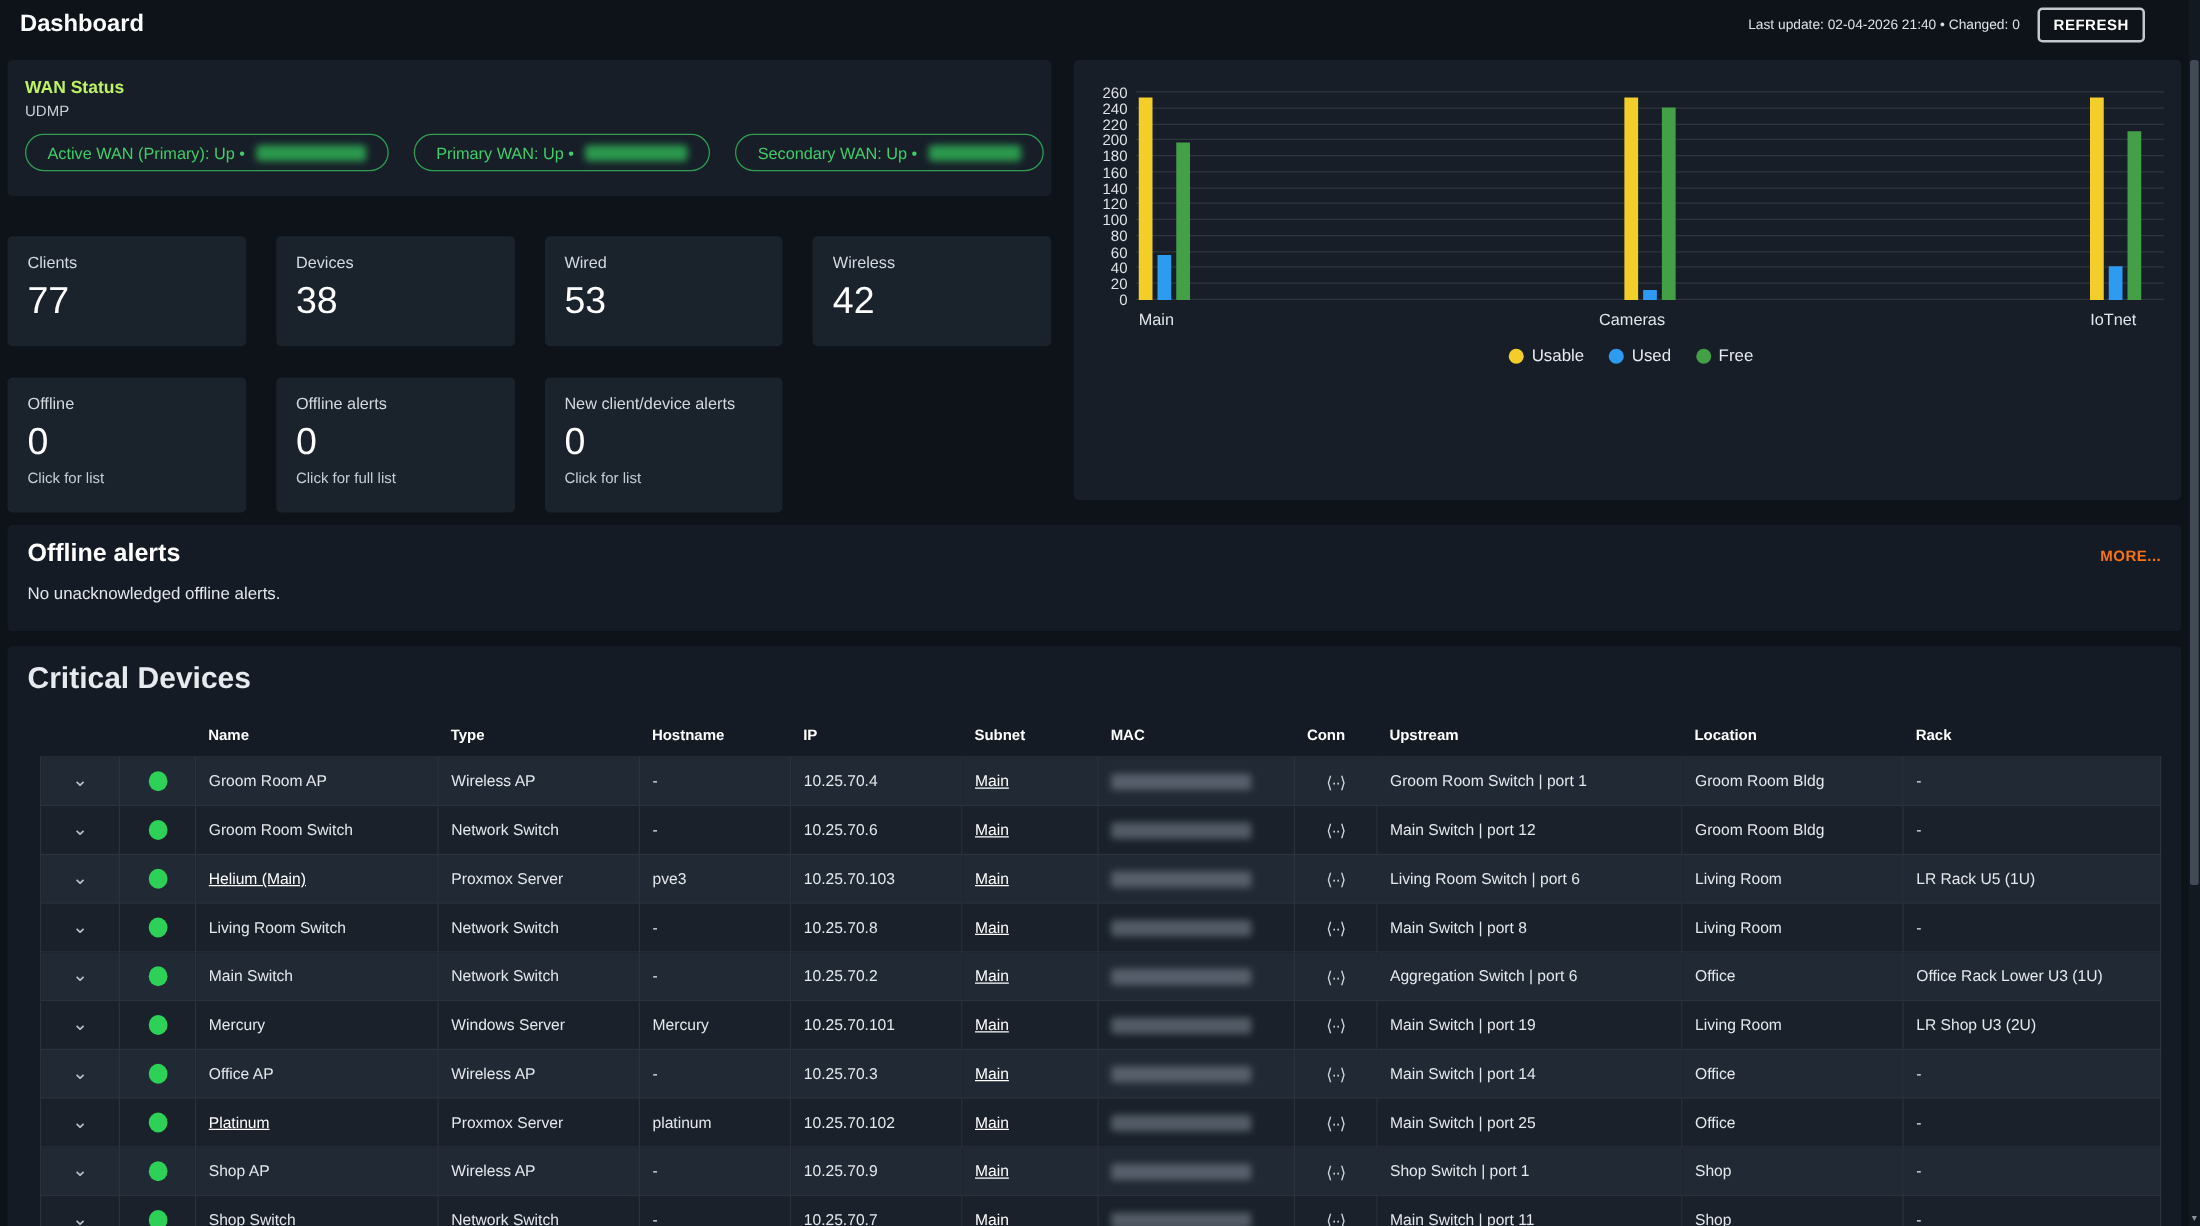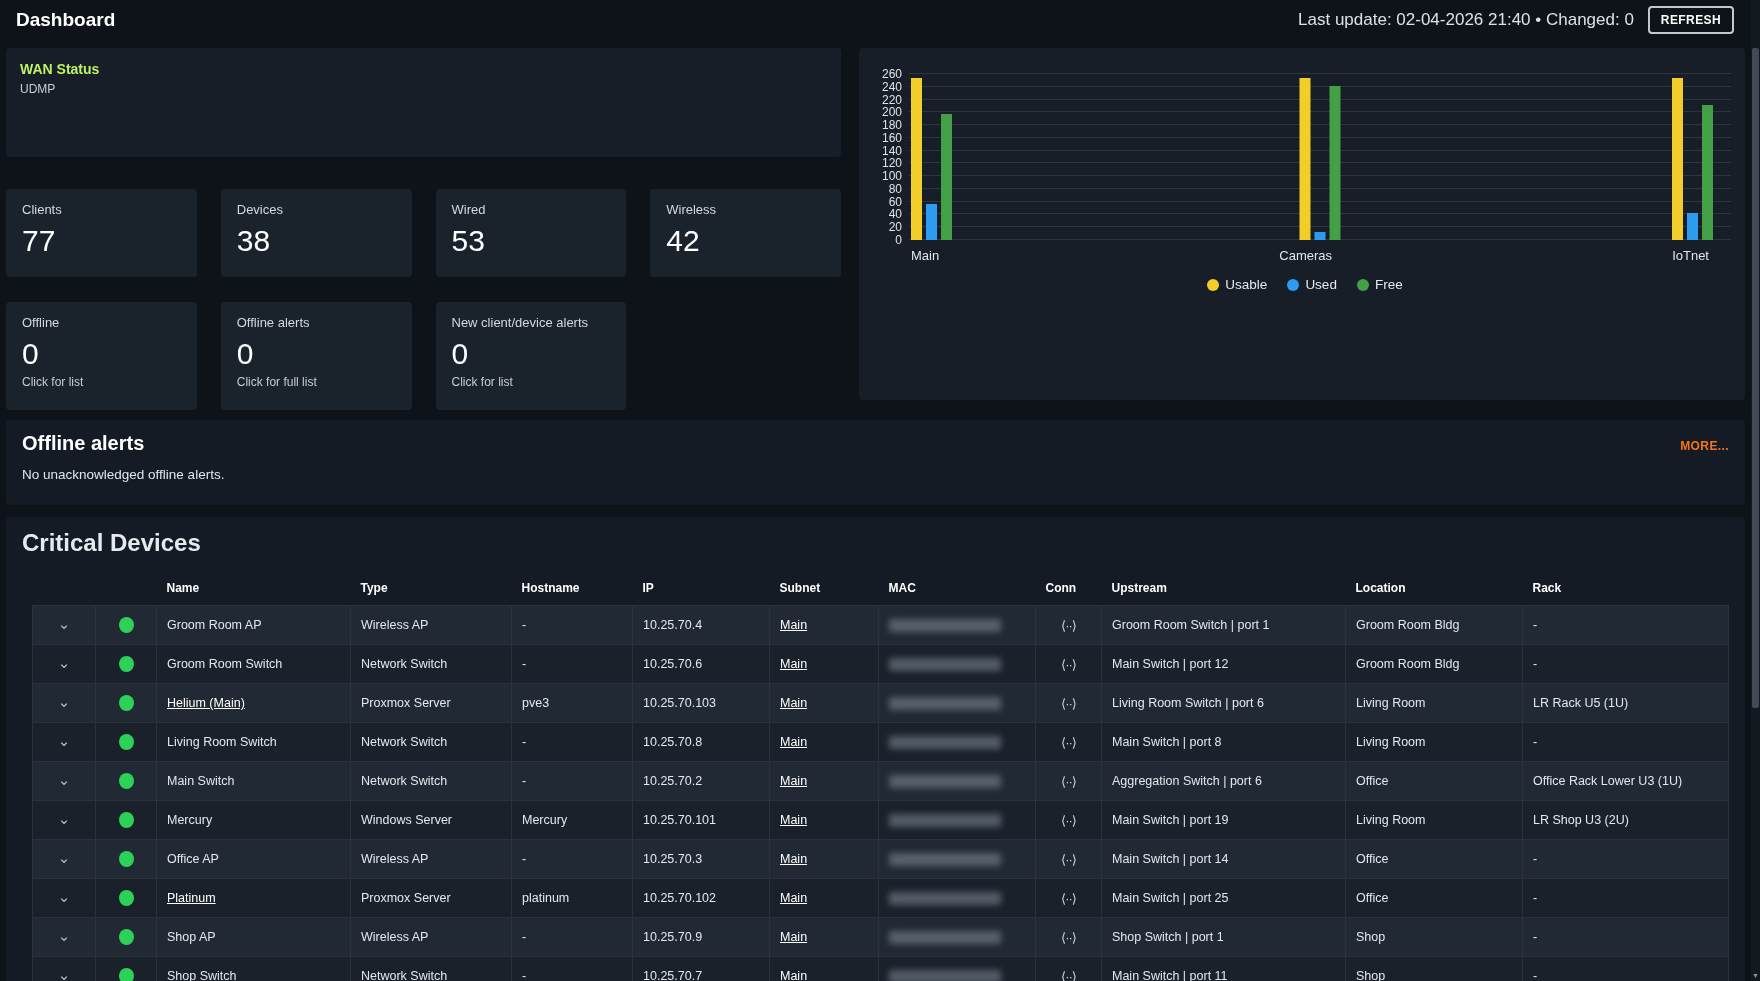--- a/index.html
+++ b/index.html
@@ -5,24 +5,24 @@
   * { box-sizing: border-box; margin: 0; padding: 0; }
   html,body { width:1760px; height:981px; }
   body {
     background:#0d1319;
     font-family:"Liberation Sans", sans-serif;
     color:#e6e9ed;
     overflow:hidden;
     position:relative;
   }
   
-  .topbar { height:40px; display:flex; align-items:center; justify-content:space-between; padding:0 26px 0 16px; }
+  .topbar { height:40px; display:flex; align-items:center; justify-content:space-between; padding:0 44px 0 16px; }
   .topbar h1 { font-size:19px; font-weight:bold; color:#fff; }
   .topbar-right { display:flex; align-items:center; gap:14px; }
-  .update-text { font-size:17px; color:#dde1e6; }
+  .update-text { font-size:11px; color:#dde1e6; }
   .refresh-btn { background:transparent; border:2px solid #c3c8cf; border-radius:4px; color:#fff;
     font-family:inherit; font-size:12px; font-weight:bold; letter-spacing:.4px; padding:5px 11px; cursor:pointer; }
   
   .content { padding:8px 15px 0 6px; }
   .row1 { display:flex; gap:18px; align-items:flex-start; }
   .left-col { width:835px; flex:none; }
   .card { border-radius:4px; }
   
   .wan-card { background:#171e28; height:109px; padding:13px 14px; margin-bottom:32px; }
   .wan-title { font-size:14px; font-weight:bold; color:#bef264; }
@@ -97,20 +97,34 @@
     <button class="refresh-btn">REFRESH</button>
   </div>
 </header>
 
 <main class="content">
   <div class="row1">
     <div class="left-col">
       <section class="card wan-card">
         <div class="wan-title">WAN Status</div>
         <div class="wan-sub">UDMP</div>
+        <div class="pills" id="wan-pills">
+            <div class="pill">
+              <span>Active WAN (Primary): Up •</span>
+              <span class="blur-chip"></span>
+            </div>
+            <div class="pill">
+              <span>Primary WAN: Up •</span>
+              <span class="blur-chip"></span>
+            </div>
+            <div class="pill">
+              <span>Secondary WAN: Up •</span>
+              <span class="blur-chip"></span>
+            </div>
+          </div>
       </section>
       <div class="stats-grid" id="stats-grid">
           <div class="stat-card">
             <div class="stat-label">Clients</div>
             <div class="stat-value">77</div>
           </div>
           <div class="stat-card">
             <div class="stat-label">Devices</div>
             <div class="stat-value">38</div>
           </div>

